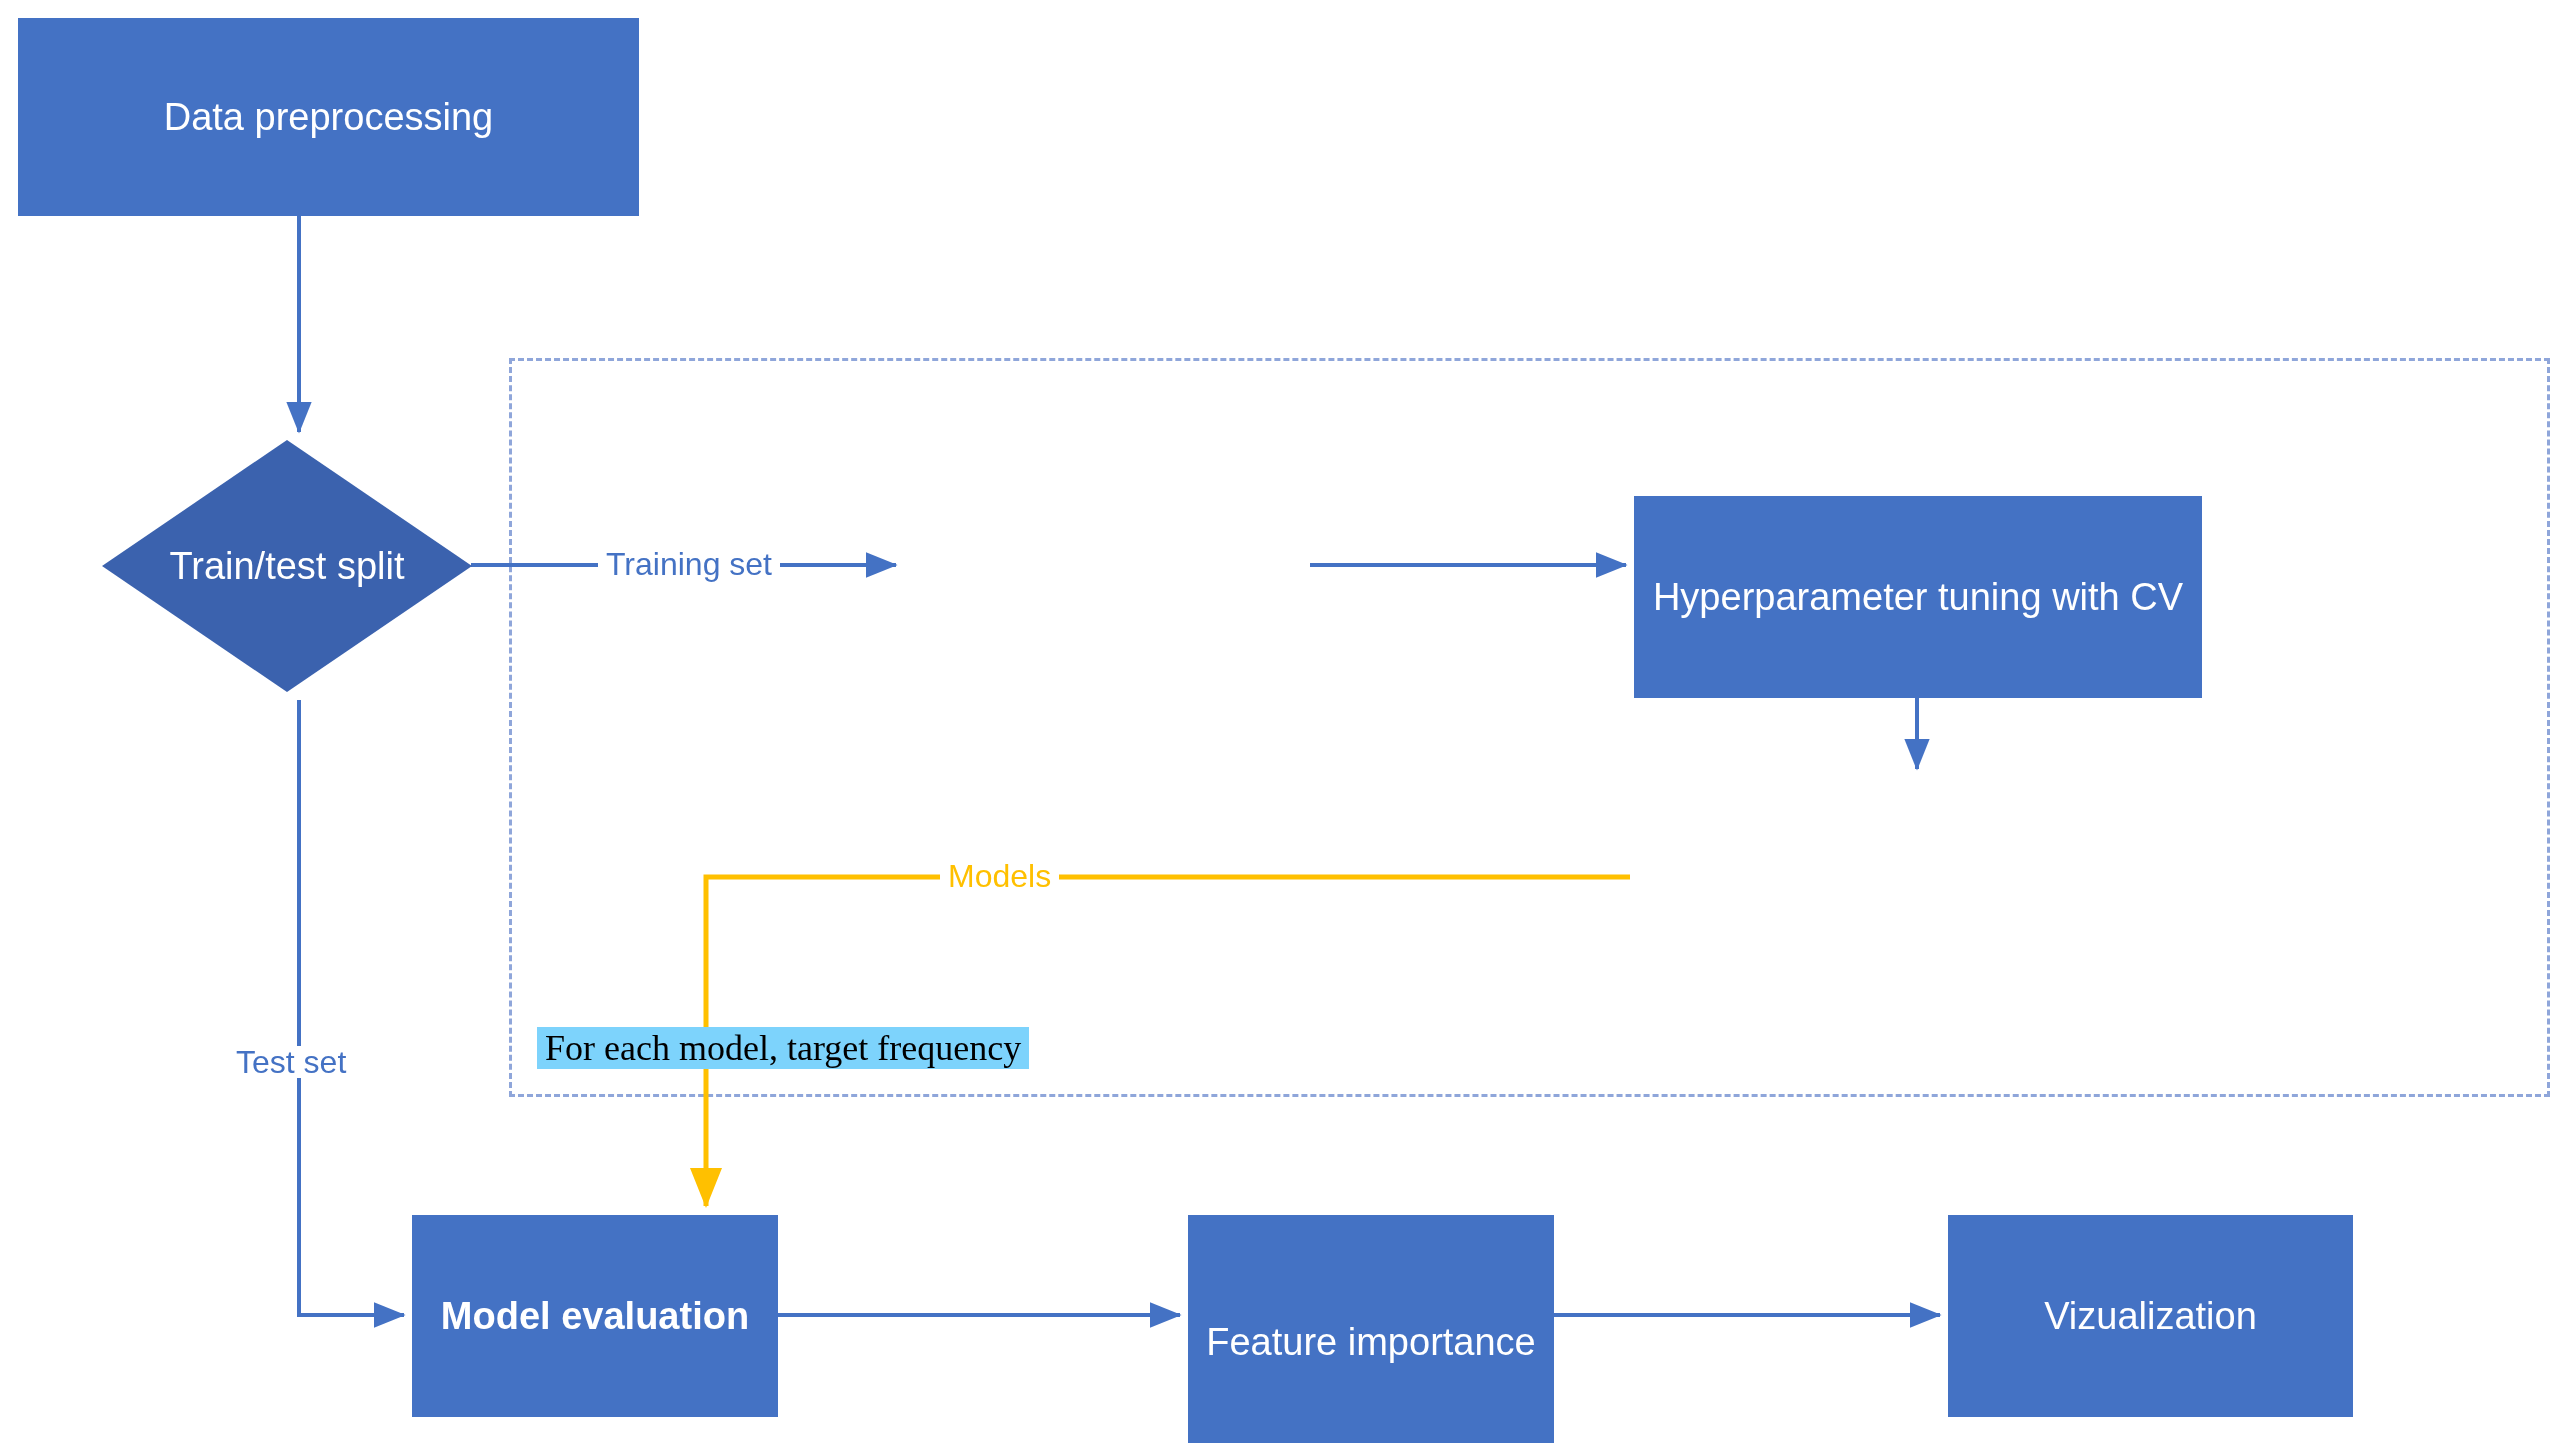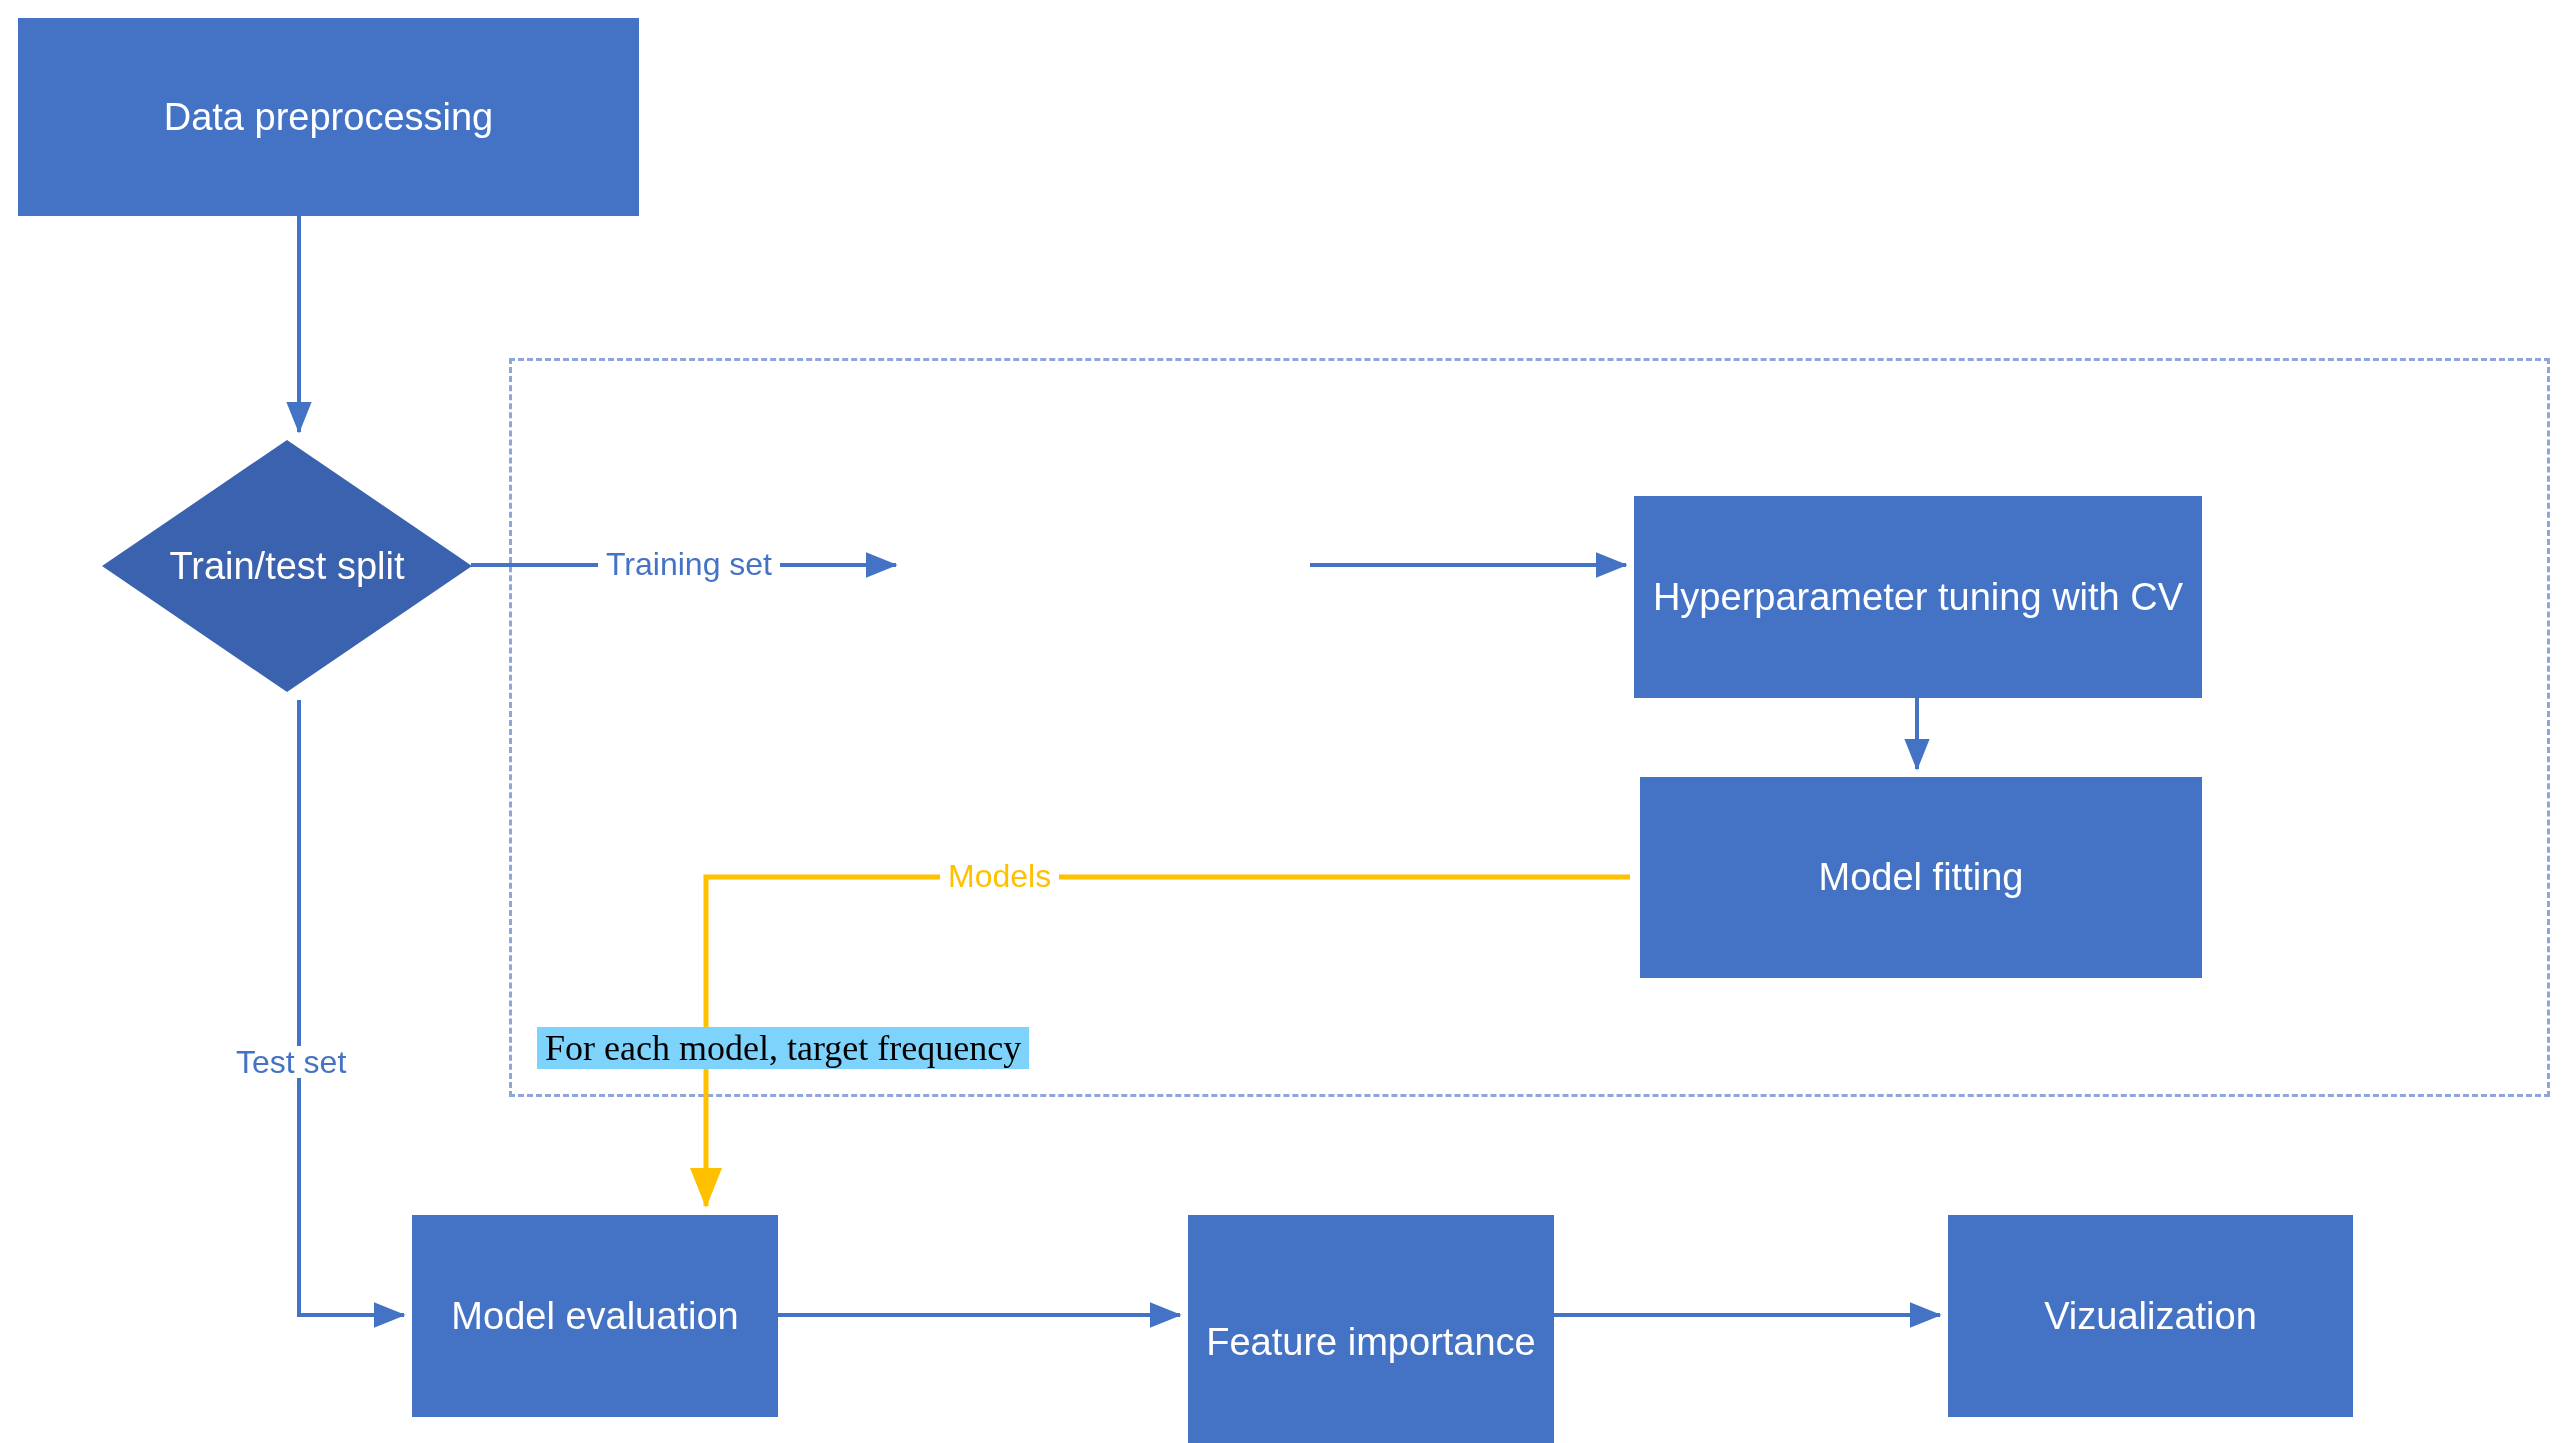--- a/index.html
+++ b/index.html
@@ -136,25 +136,22 @@
       <polygon points="185,0 370,126 185,252 0,126" fill="#3B62AE"></polygon>
     </svg>
     <div class="diamond-text">Train/test split</div>
   </div>
 
 
   <div class="node" style="left:1634px; top:464px; width:568px; height:202px;margin-top:32px;">
     <span class="node-label">Hyperparameter tuning with CV</span>
   </div>
 
-  <div class="node" style="left:1640px; top:777px; width:562px; height:201px;">
-    <span class="node-label">Model fitting</span>
-  </div>
 
-  <div class="node" style="left:412px; top:1215px; width:366px; height:202px;">
+  <div class="node" style="left:412px; top:1215px; width:366px; height:202px;font-weight:bold;">
     <span class="node-label">Model evaluation</span>
   </div>
 
   <div class="node" style="left:1188px; top:1215px; width:366px; height:255px;">
     <span class="node-label">Feature importance</span>
   </div>
 
   <div class="node" style="left:1948px; top:1215px; width:405px; height:202px;">
     <span class="node-label">Vizualization</span>
   </div>

